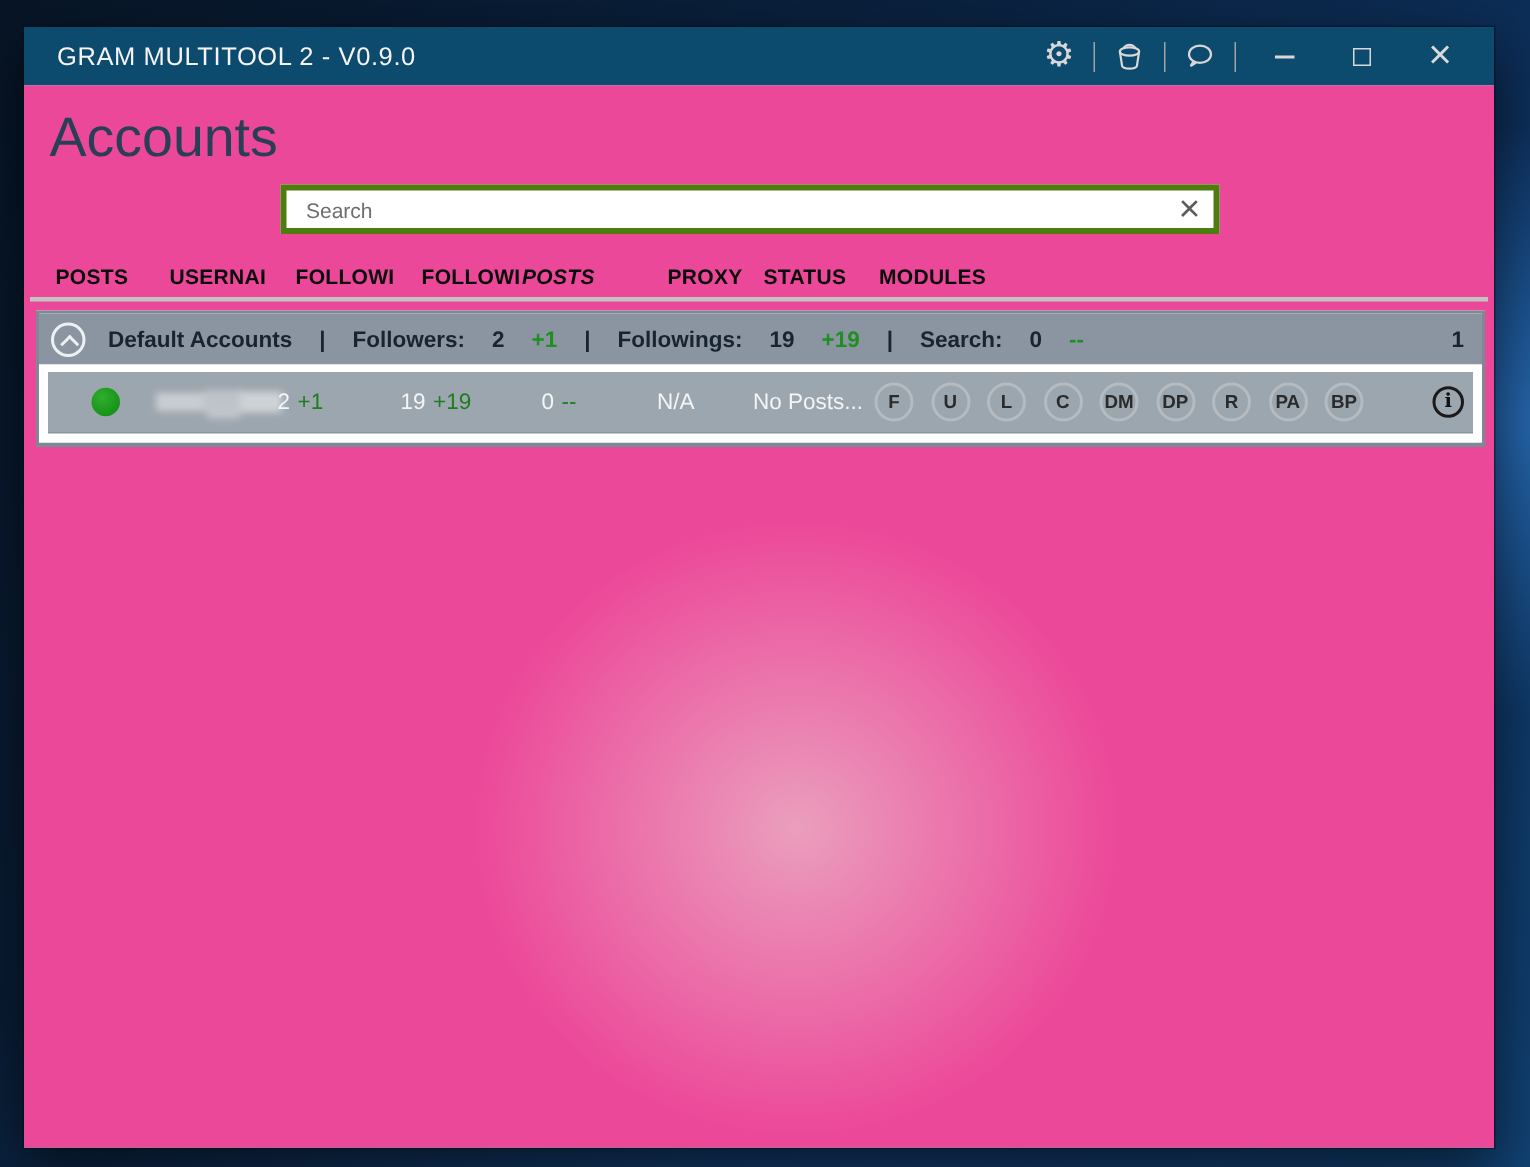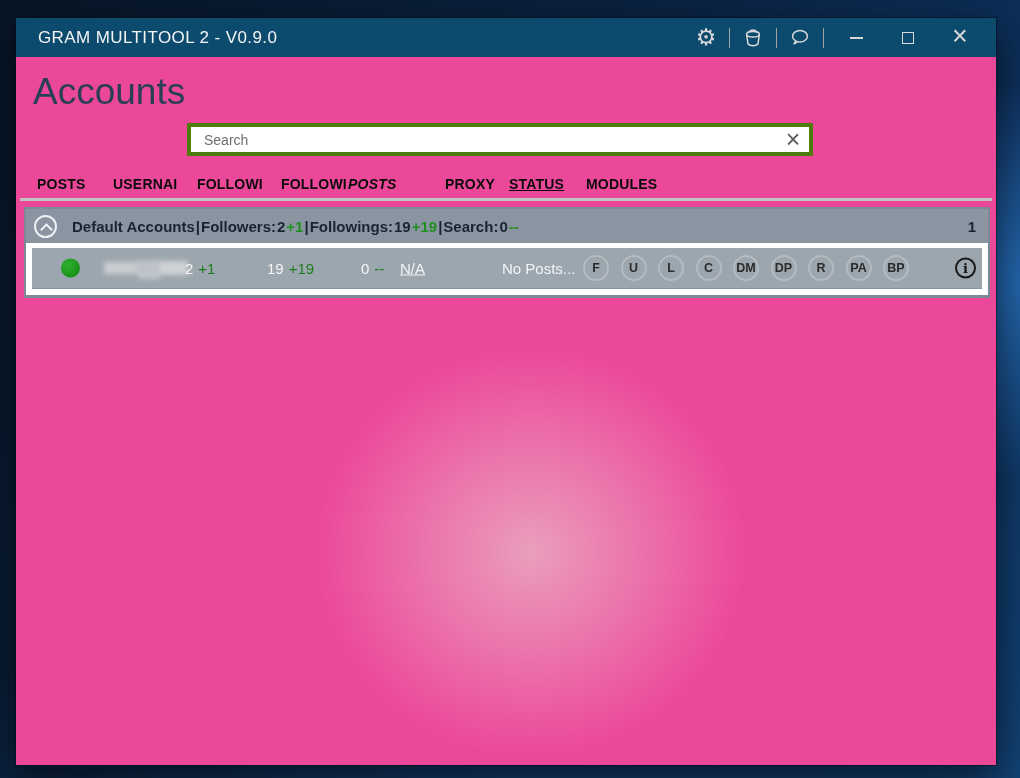--- a/index.html
+++ b/index.html
@@ -33,45 +33,45 @@
     background:radial-gradient(closest-side, rgba(233,229,219,.55), rgba(233,229,219,0));pointer-events:none;}
   .page-title{position:absolute;left:17px;top:14px;font-size:37px;font-weight:300;color:#2a3f55;}
   .searchbox{position:absolute;left:171px;top:66px;width:626px;height:33px;border:4px solid #4d7c0f;background:#fff;
     display:flex;align-items:center;box-sizing:border-box;}
   .searchbox input{flex:1;border:none;outline:none;font-size:14px;padding:0 8px 0 13px;color:#333;font-family:inherit;background:transparent;}
   .searchbox input::placeholder{color:#6e6e6e;opacity:1;}
   .search-clear{width:32px;text-align:center;font-size:25px;color:#5c5c5c;font-weight:300;line-height:1;cursor:pointer;}
   
   .col-h{position:absolute;top:119px;font-size:14px;font-weight:700;color:#0b0b0b;letter-spacing:.2px;cursor:pointer;white-space:nowrap;}
   .c0{left:21px;} .c1{left:97px;} .c2{left:181px;} .c3{left:265px;}
-  .c4{left:332px;font-style:italic;} .c5{left:414px;padding-left:15px;} .c6{left:493px;text-decoration:underline;} .c7{left:570px;}
+  .c4{left:332px;font-style:italic;} .c5{left:414px;padding-left:15px;} .c6{left:493px;} .c7{left:570px;}
   .header-divider{position:absolute;top:141px;left:4px;width:972px;height:3px;background:#c3c3c3;}
   
   .list{position:absolute;top:150px;left:8px;width:966px;box-sizing:border-box;
     border:2px solid #7d8a96;border-bottom-width:3px;background:#fff;}
   .group-bar{height:34px;background:#8a95a1;display:flex;align-items:center;padding:0 8px;cursor:pointer;}
   .collapse-btn{width:23px;height:23px;border:2px solid #eef1f4;border-radius:50%;box-sizing:border-box;position:relative;flex:0 0 auto;cursor:pointer;}
   .collapse-btn::after{content:"";position:absolute;left:5.5px;top:8px;width:7px;height:7px;
     border-left:2px solid #eef1f4;border-top:2px solid #eef1f4;transform:rotate(45deg);}
-  .group-text{margin-left:15px;display:flex;gap:1px;font-size:15px;font-weight:700;color:#18242f;white-space:nowrap;}
+  .group-text{margin-left:15px;display:flex;gap:18px;font-size:15px;font-weight:700;color:#18242f;white-space:nowrap;}
   .group-text .green{color:#1f8f1f;}
   .group-count{margin-left:auto;margin-right:4px;font-size:15px;font-weight:700;color:#18242f;}
   .rows-wrap{padding:5px 6px 7px 6px;background:#fff;}
   .account-row{position:relative;height:40px;background:#9ca6ae;box-shadow:0 1px 0 #8b959d;font-size:15px;cursor:pointer;}
   .dot{position:absolute;left:29px;top:50%;transform:translateY(-50%);width:19px;height:19px;border-radius:50%;
     background:radial-gradient(circle at 38% 35%, #2fae2f, #169216 75%);}
   .blur-name{position:absolute;left:72px;top:11px;width:84px;height:19px;filter:blur(2.6px);opacity:.95;}
   .blur-name i{position:absolute;display:block;}
   .blur-name .b1{left:0;top:3px;width:36px;height:12px;background:#ccd0d4;}
   .blur-name .b2{left:32px;top:1px;width:26px;height:15px;background:#bfc5ca;}
   .blur-name .b3{left:56px;top:2px;width:28px;height:14px;background:#d2d5d8;}
   .blur-name .b4{left:34px;top:13px;width:22px;height:7px;background:#c3c8cd;}
   .cell{position:absolute;top:50%;transform:translateY(-50%);color:#f3f5f6;display:flex;gap:5px;white-space:nowrap;}
   .cell .green{color:#1e7d1e;}
-  .cf{left:153px;} .cg{left:235px;} .cp{left:329px;} .cx{left:368px;text-decoration:underline;} .cs{left:470px;}
+  .cf{left:153px;} .cg{left:235px;} .cp{left:329px;} .cx{left:406px;} .cs{left:470px;}
   .modules{position:absolute;left:551px;top:50%;transform:translateY(-50%);display:flex;gap:11.5px;}
   .mod-btn{width:26px;height:26px;border-radius:50%;border:2px solid #b4bbc1;box-sizing:border-box;
     display:flex;align-items:center;justify-content:center;font-size:12.5px;font-weight:600;color:#2b2b2b;cursor:pointer;}
   .info-btn{position:absolute;right:6px;top:50%;transform:translateY(-50%);width:21px;height:21px;border-radius:50%;
     border:2px solid #1a1a1a;box-sizing:border-box;display:flex;align-items:center;justify-content:center;
     font-family:"DejaVu Serif",serif;font-size:13px;font-weight:700;color:#111;cursor:pointer;}
 </style>
 </head>
 <body>
 

